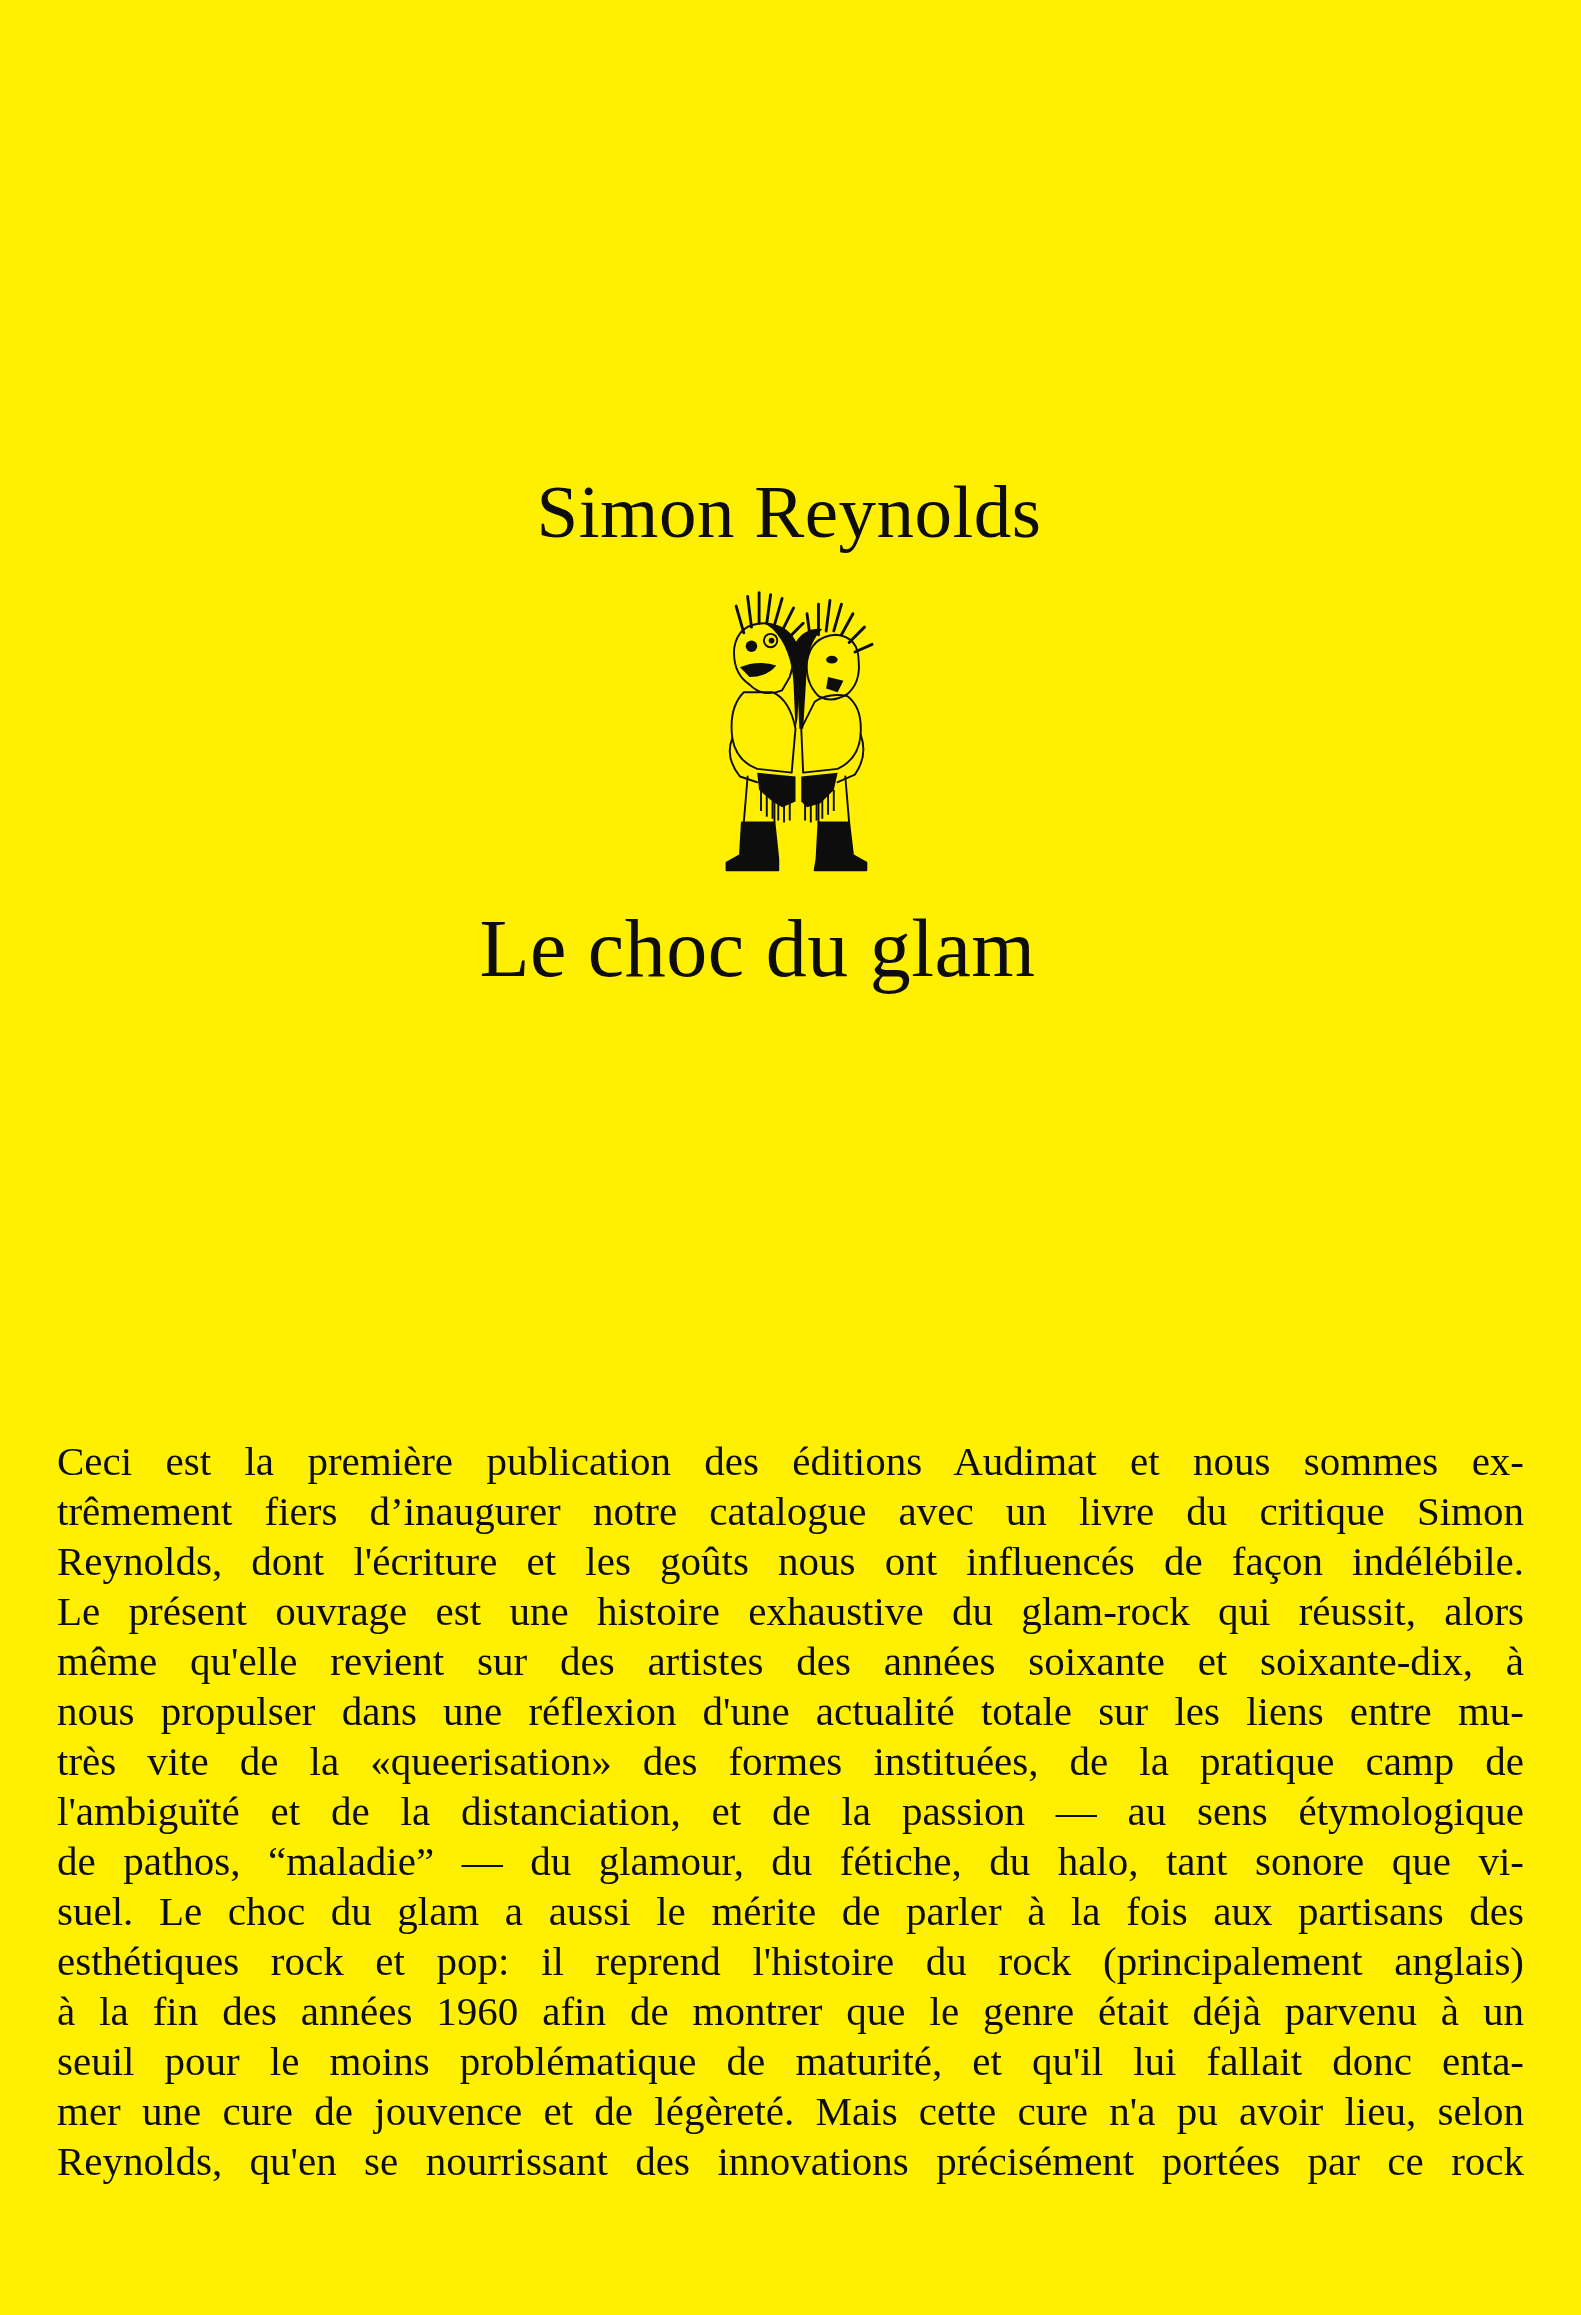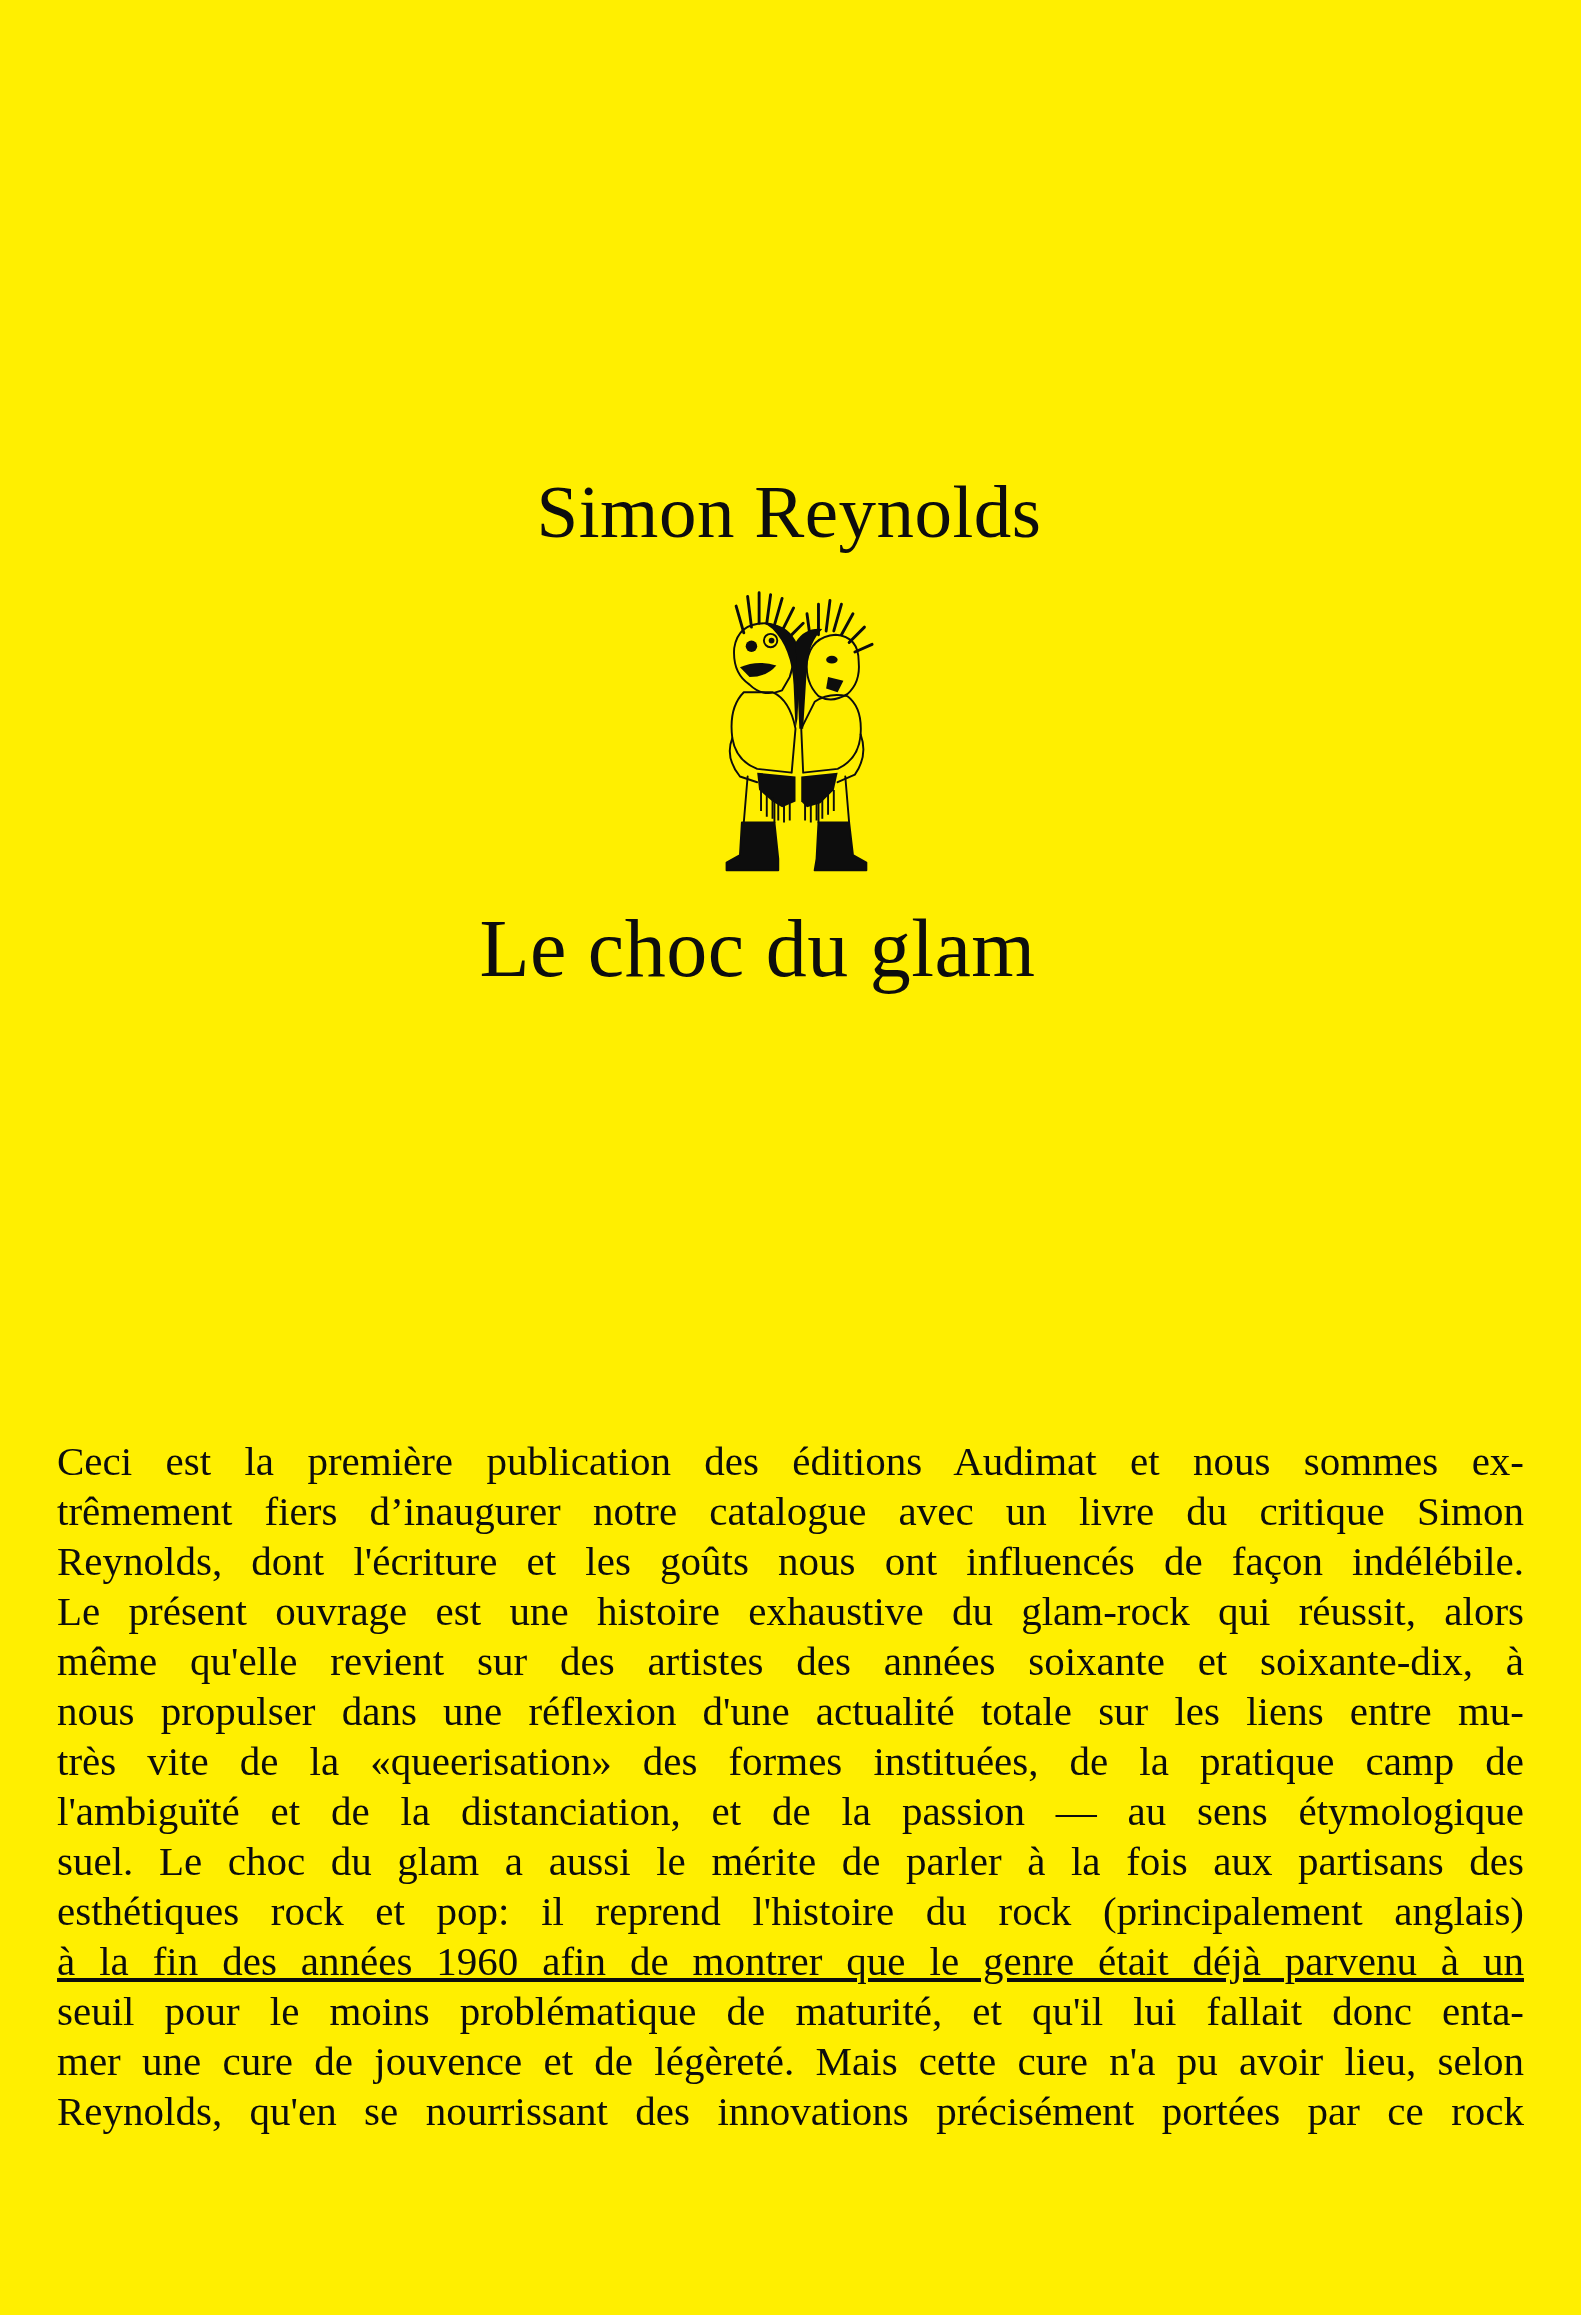--- a/index.html
+++ b/index.html
@@ -118,22 +118,23 @@
 
   <div class="blurb">
     <span class="blurb-line" style="white-space: normal;">Ceci est la première publication des éditions Audimat et nous sommes ex-</span>
     <span class="blurb-line" style="white-space: normal;">trêmement fiers d’inaugurer notre catalogue avec un livre du critique Simon</span>
     <span class="blurb-line" style="white-space: normal;">Reynolds, dont l'écriture et les goûts nous ont influencés de façon indélébile.</span>
     <span class="blurb-line" style="white-space: normal;">Le présent ouvrage est une histoire exhaustive du glam-rock qui réussit, alors</span>
     <span class="blurb-line" style="white-space: normal;">même qu'elle revient sur des artistes des années soixante et soixante-dix, à</span>
     <span class="blurb-line" style="white-space: normal;">nous propulser dans une réflexion d'une actualité totale sur les liens entre mu-</span>
     <span class="blurb-line" style="white-space: normal;">très vite de la «queerisation» des formes instituées, de la pratique camp de</span>
     <span class="blurb-line" style="white-space: normal;">l'ambiguïté et de la distanciation, et de la passion — au sens étymologique</span>
+    <span class="blurb-line" style="white-space: normal;">de pathos, “maladie” — du glamour, du fétiche, du halo, tant sonore que vi-</span>
     <span class="blurb-line" style="white-space: normal;">suel. Le choc du glam a aussi le mérite de parler à la fois aux partisans des</span>
     <span class="blurb-line" style="white-space: normal;">esthétiques rock et pop: il reprend l'histoire du rock (principalement anglais)</span>
-    <span class="blurb-line" style="white-space: normal; text-decoration: underline;">à la fin des années 1960 afin de montrer que le genre était déjà parvenu à un</span>
+    <span class="blurb-line" style="white-space: normal;">à la fin des années 1960 afin de montrer que le genre était déjà parvenu à un</span>
     <span class="blurb-line" style="white-space: normal;">seuil pour le moins problématique de maturité, et qu'il lui fallait donc enta-</span>
     <span class="blurb-line" style="white-space: normal;">mer une cure de jouvence et de légèreté. Mais cette cure n'a pu avoir lieu, selon</span>
     <span class="blurb-line" style="white-space: normal;">Reynolds, qu'en se nourrissant des innovations précisément portées par ce rock</span>
   </div>
 
 </div>
 
 
 </body></html>

